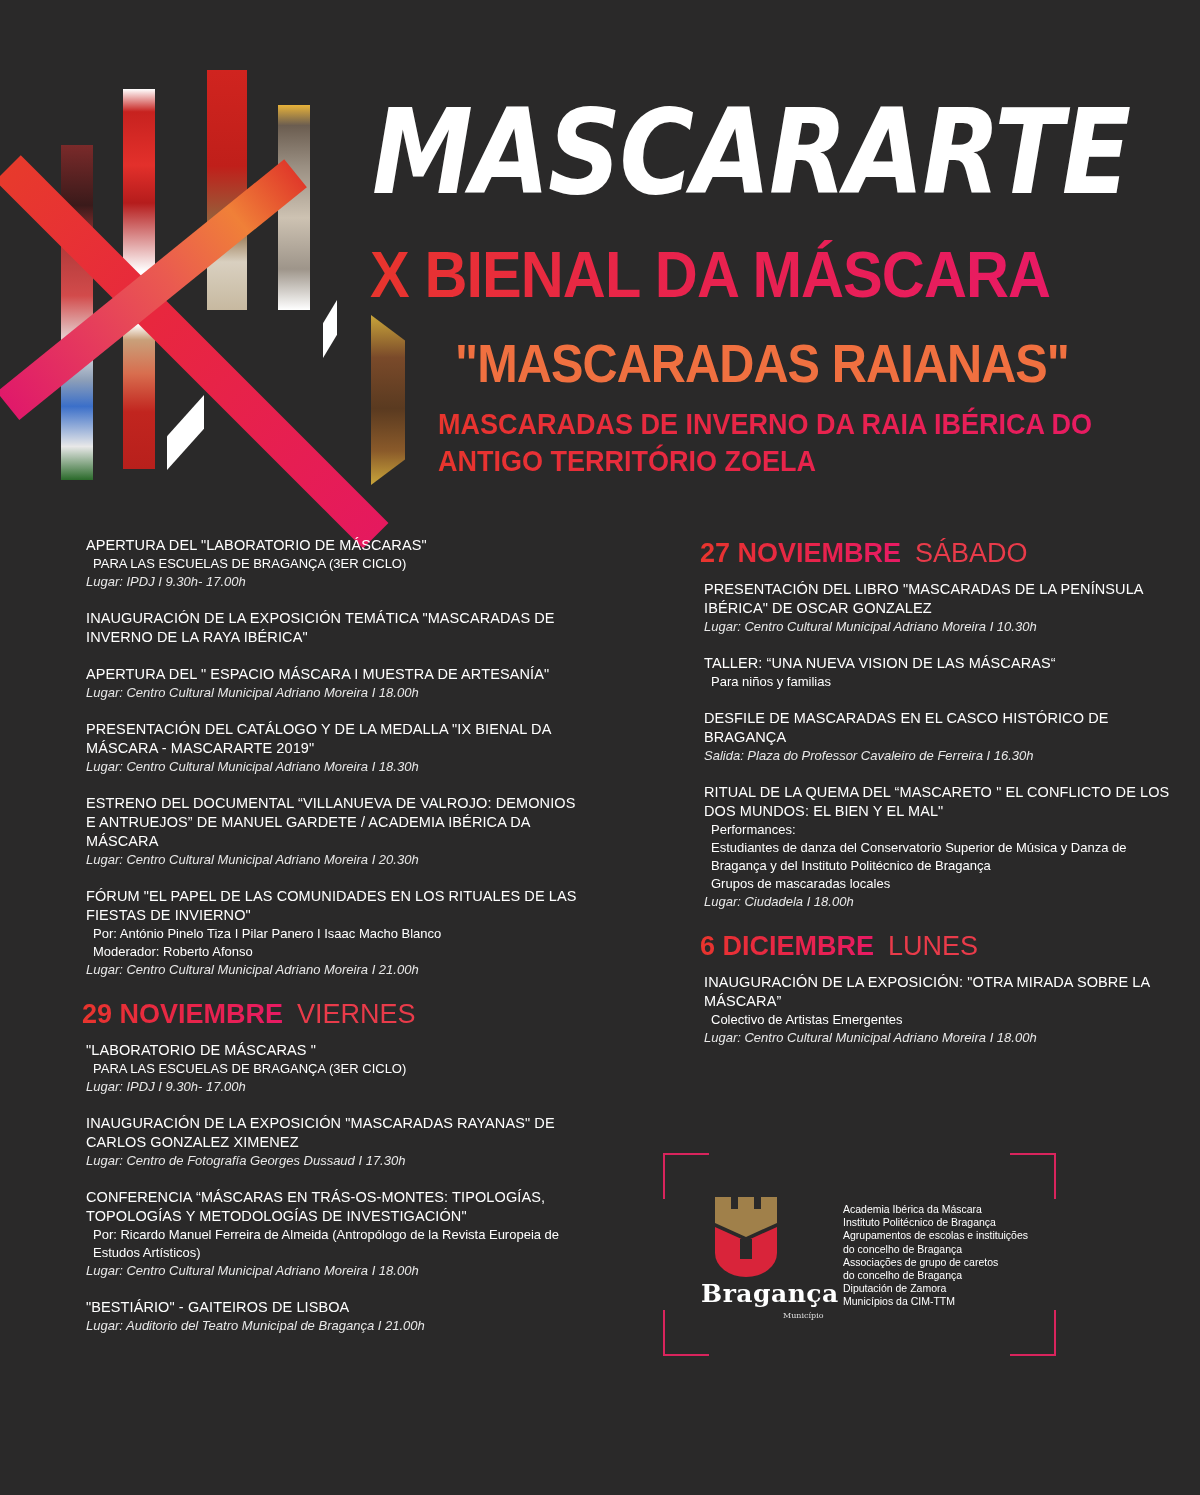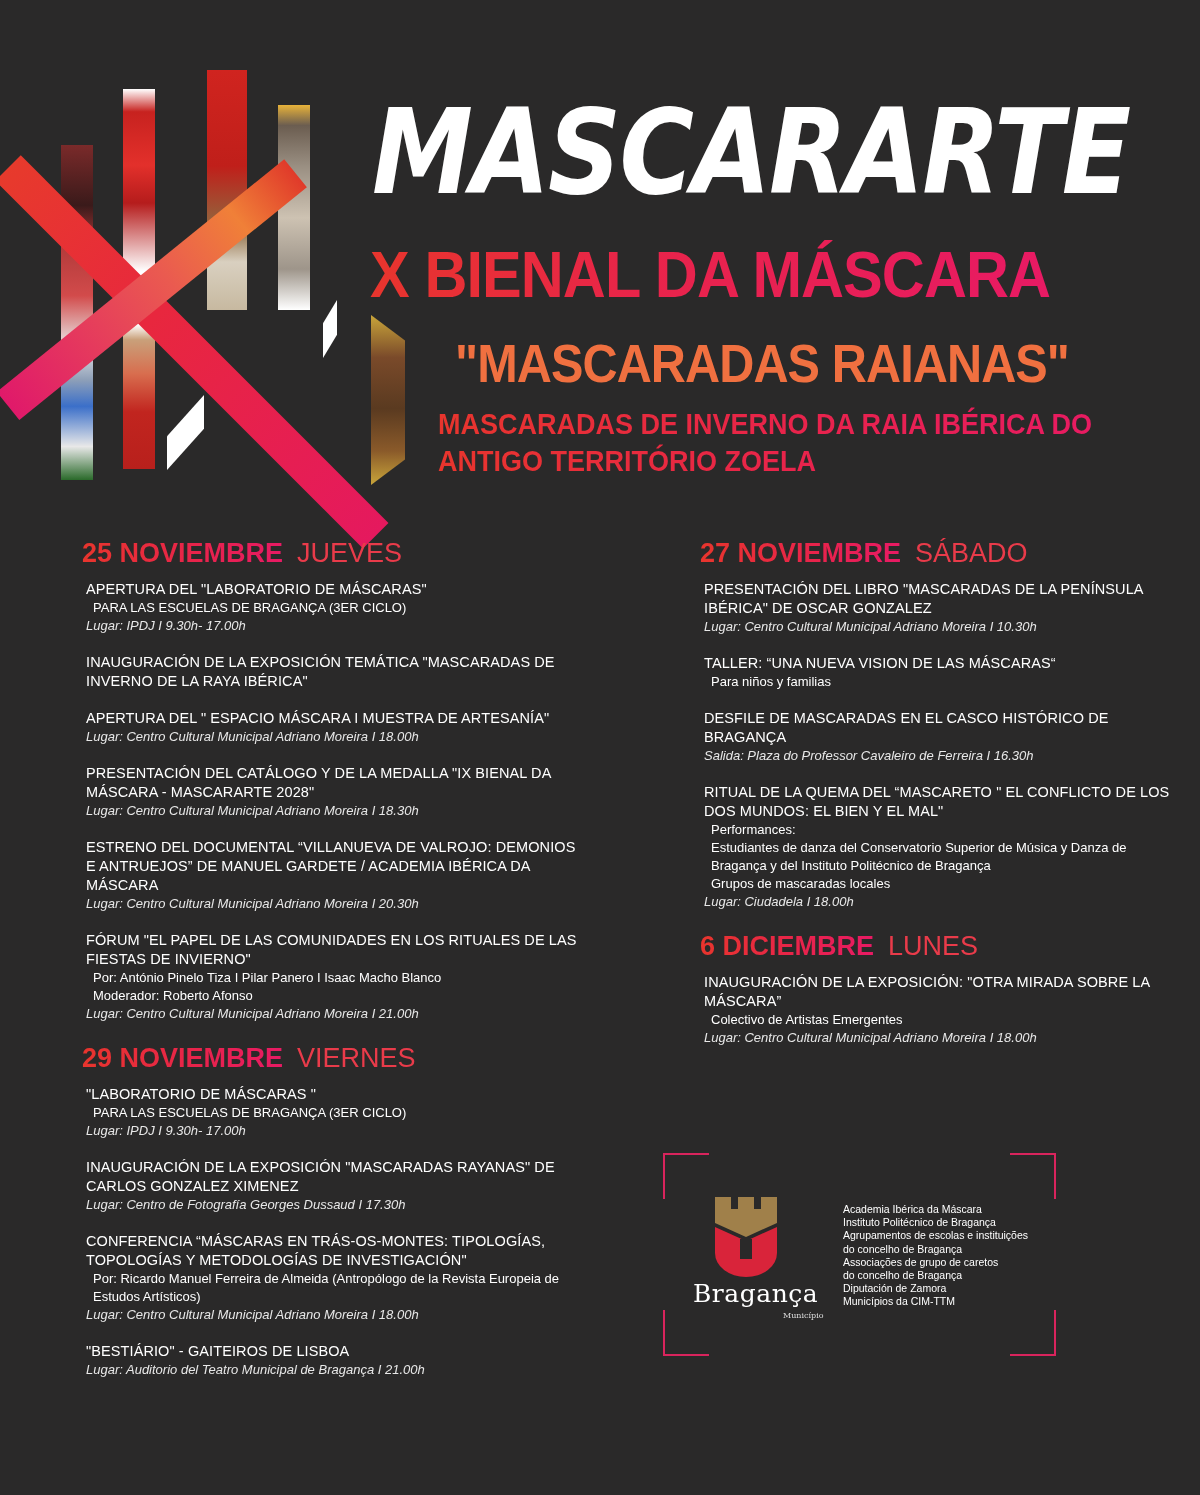--- a/index.html
+++ b/index.html
@@ -85,22 +85,22 @@
   
   .sponsor { position: absolute; left: 663px; top: 1153px; width: 393px; height: 203px; }
   .corner { position: absolute; width: 44px; height: 44px; border-color: #d9245d; border-style: solid; border-width: 0; }
   .c-tl { left: 0; top: 0; border-top-width: 2px; border-left-width: 2px; }
   .c-tr { right: 0; top: 0; border-top-width: 2px; border-right-width: 2px; }
   .c-bl { left: 0; bottom: 0; border-bottom-width: 2px; border-left-width: 2px; }
   .c-br { right: 0; bottom: 0; border-bottom-width: 2px; border-right-width: 2px; }
   .logo { position: absolute; left: 22px; top: 44px; width: 140px; height: 125px; }
   .logo-mark { position: absolute; left: 30px; top: 0; }
   .logo-word {
-    position: absolute; left: 8px; top: 82px;
-    font-family: "DejaVu Serif", serif; font-weight: normal; font-size: 25px; color: #ffffff; letter-spacing: 0.5px;
+    position: absolute; left: 16px; top: 82px;
+    font-family: "DejaVu Serif", serif; font-weight: bold; font-size: 25px; color: #ffffff; letter-spacing: 0.5px;
   }
   .logo-sub { position: absolute; left: 98px; top: 114px; font-family: "DejaVu Serif", serif; font-size: 8px; color: #dddddd; }
   .partners { position: absolute; left: 180px; top: 50px; font-size: 10.5px; line-height: 13.2px; color: #ffffff; }
   .partners div { white-space: nowrap; }
 </style>
 </head>
 <body>
 
 <div class="poster">
 
@@ -118,38 +118,34 @@
 
   <div class="title-main">MASCARARTE</div>
   <div class="title-sub">X BIENAL DA MÁSCARA</div>
   <div class="title-theme">"MASCARADAS RAIANAS"</div>
   <div class="title-desc">
     <div>MASCARADAS DE INVERNO  DA RAIA IBÉRICA DO</div>
     <div>ANTIGO TERRITÓRIO ZOELA</div>
   </div>
 
   <div class="col col-left">
-    <div class="day-head">
-      <span class="day-date">25 NOVIEMBRE</span>
-      <span class="day-name">JUEVES</span>
-    </div>
     <div class="event">
       <div class="ev-title">APERTURA DEL "LABORATORIO DE MÁSCARAS"</div>
       <div class="ev-sub">PARA LAS ESCUELAS DE BRAGANÇA (3ER CICLO)</div>
       <div class="ev-place">Lugar: IPDJ I 9.30h- 17.00h</div>
     </div>
     <div class="event">
       <div class="ev-title">INAUGURACIÓN DE LA EXPOSICIÓN TEMÁTICA "MASCARADAS DE INVERNO DE LA RAYA IBÉRICA"</div>
     </div>
     <div class="event">
       <div class="ev-title">APERTURA DEL " ESPACIO MÁSCARA I  MUESTRA DE ARTESANÍA"</div>
       <div class="ev-place">Lugar: Centro Cultural Municipal Adriano Moreira I 18.00h</div>
     </div>
     <div class="event">
-      <div class="ev-title">PRESENTACIÓN DEL CATÁLOGO Y DE LA MEDALLA "IX BIENAL DA MÁSCARA - MASCARARTE 2028"</div>
+      <div class="ev-title">PRESENTACIÓN DEL CATÁLOGO Y DE LA MEDALLA "IX BIENAL DA MÁSCARA - MASCARARTE 2019"</div>
       <div class="ev-place">Lugar: Centro Cultural Municipal Adriano Moreira I 18.30h</div>
     </div>
     <div class="event">
       <div class="ev-title">ESTRENO DEL DOCUMENTAL “VILLANUEVA DE VALROJO: DEMONIOS E ANTRUEJOS” DE MANUEL GARDETE / ACADEMIA IBÉRICA DA MÁSCARA</div>
       <div class="ev-place">Lugar: Centro Cultural Municipal Adriano Moreira I 20.30h</div>
     </div>
     <div class="event">
       <div class="ev-title">FÓRUM "EL PAPEL DE LAS COMUNIDADES EN LOS RITUALES DE LAS FIESTAS DE INVIERNO"</div>
       <div class="ev-sub">Por: António Pinelo Tiza I Pilar Panero I  Isaac Macho Blanco</div>
       <div class="ev-sub">Moderador: Roberto Afonso</div>

